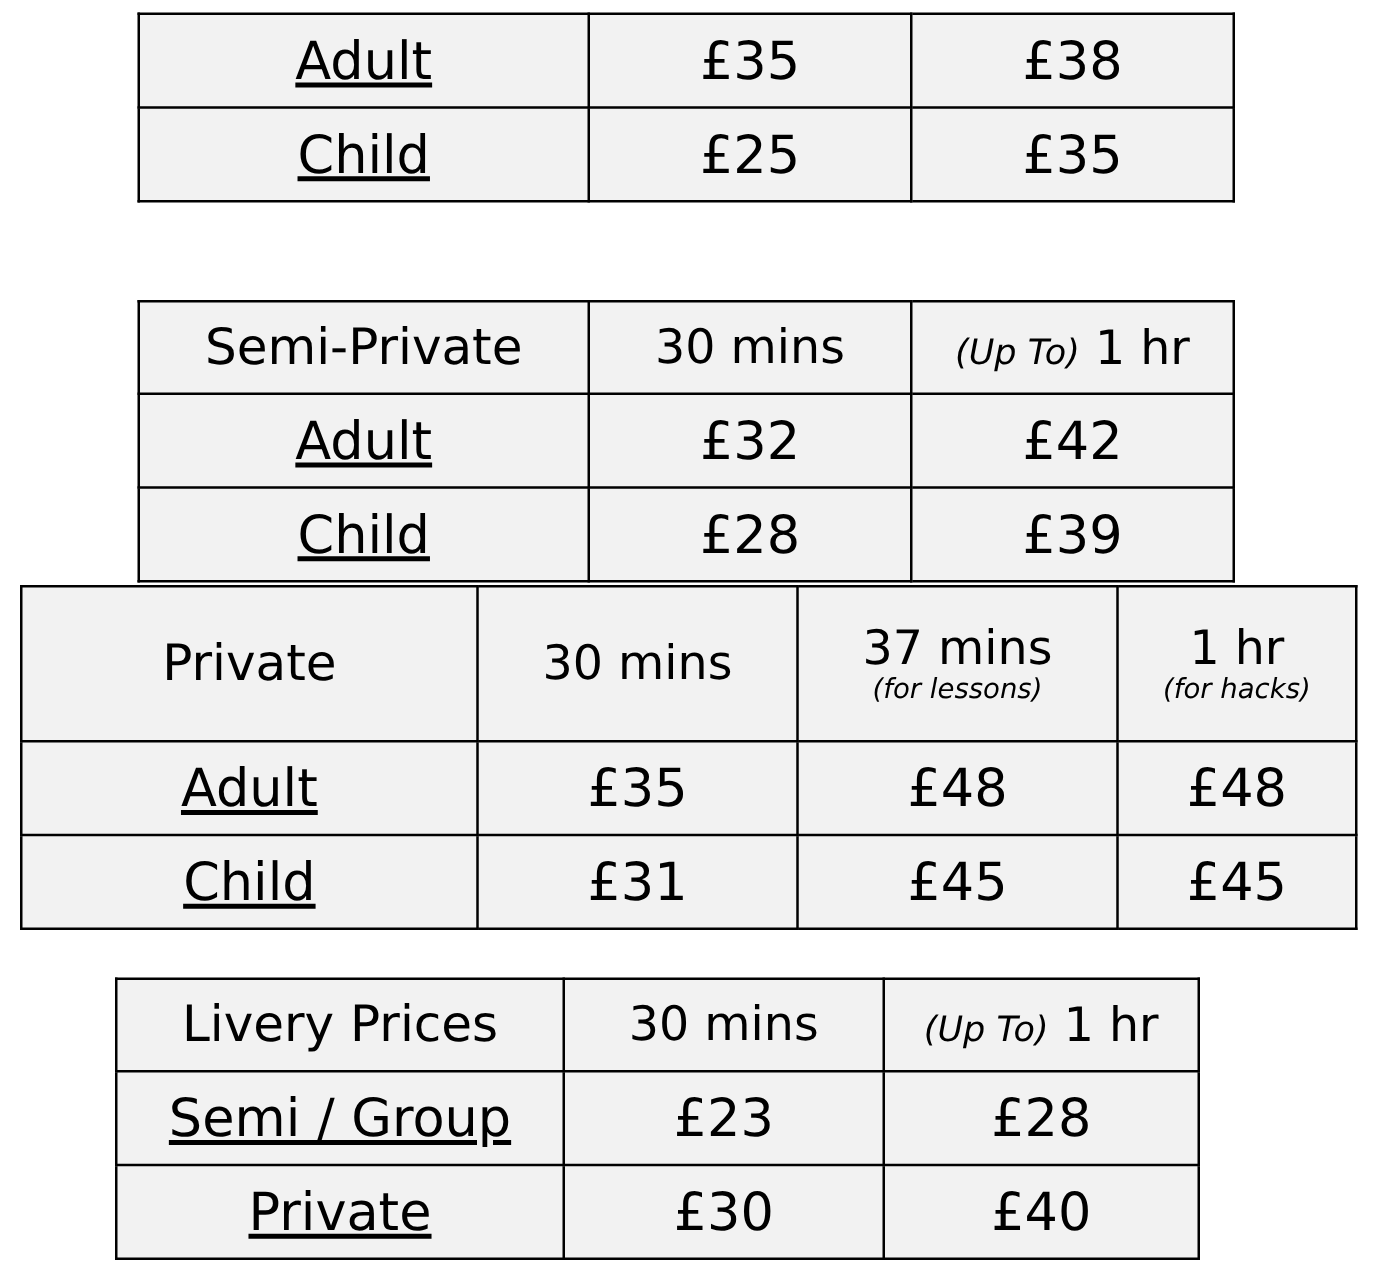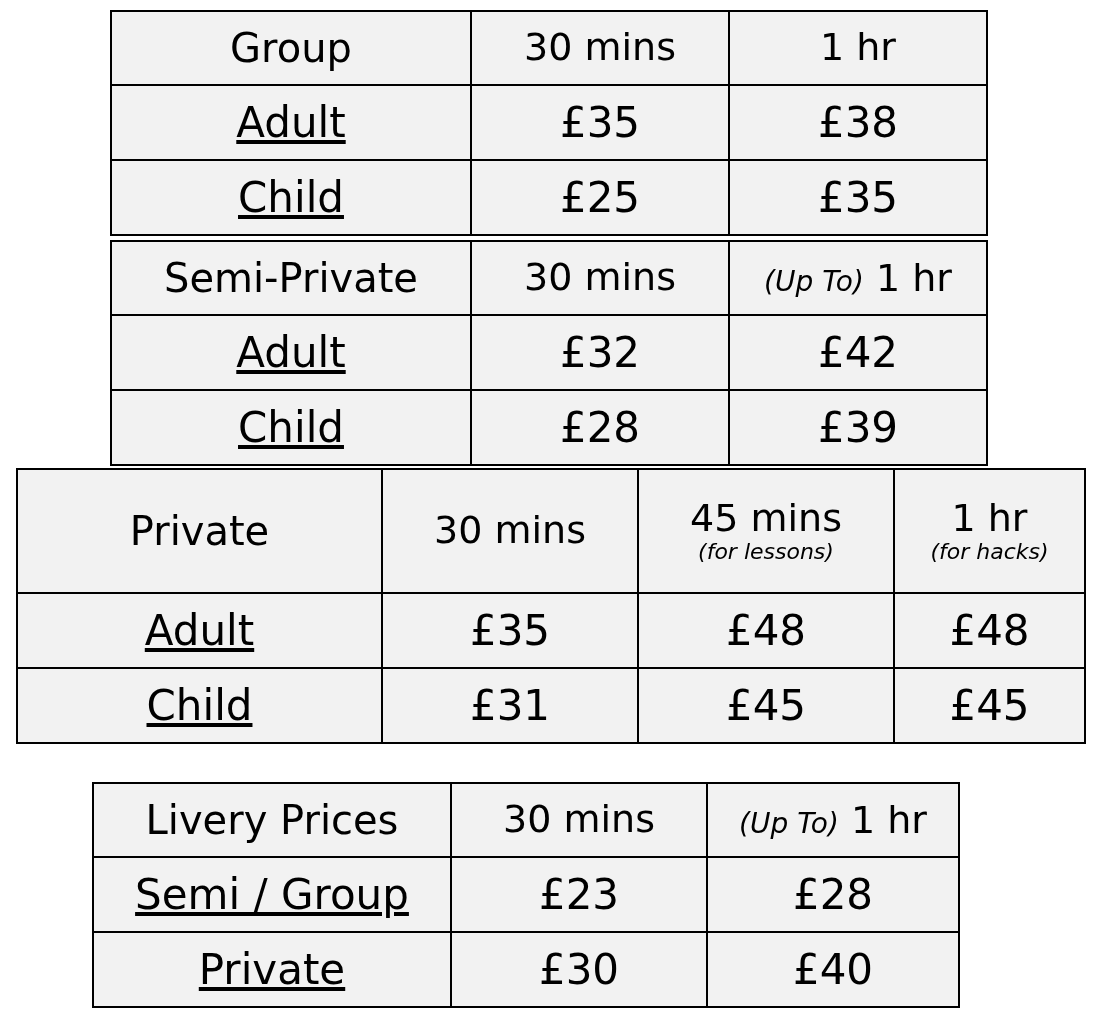--- a/index.html
+++ b/index.html
@@ -114,29 +114,20 @@
 <div class="sheet">
 
   <table class="price-table" id="table-group">
     <colgroup>
       <col style="width:360px">
       <col style="width:258px">
       <col style="width:258px">
     </colgroup>
     <tbody>
       <tr>
-        <td class="header-title" style="height:72px">Group</td>
-        <td class="header-col">
-          <span class="hdr-main">30 mins</span>
-        </td>
-        <td class="header-col">
-          <span class="hdr-main">1 hr</span>
-        </td>
-      </tr>
-      <tr>
         <td class="rowlabel" style="height:73px">Adult</td>
         <td class="price">£35</td>
         <td class="price">£38</td>
       </tr>
       <tr>
         <td class="rowlabel" style="height:73px">Child</td>
         <td class="price">£25</td>
         <td class="price">£35</td>
       </tr>
     </tbody>
@@ -179,21 +170,21 @@
       <col style="width:256px">
       <col style="width:191px">
     </colgroup>
     <tbody>
       <tr>
         <td class="header-title" style="height:122px">Private</td>
         <td class="header-col">
           <span class="hdr-main">30 mins</span>
         </td>
         <td class="header-col">
-          <span class="hdr-main">45 mins</span>
+          <span class="hdr-main">37 mins</span>
           <span class="sub-block">(for lessons)</span>
         </td>
         <td class="header-col">
           <span class="hdr-main">1 hr</span>
           <span class="sub-block">(for hacks)</span>
         </td>
       </tr>
       <tr>
         <td class="rowlabel" style="height:73px">Adult</td>
         <td class="price">£35</td>

